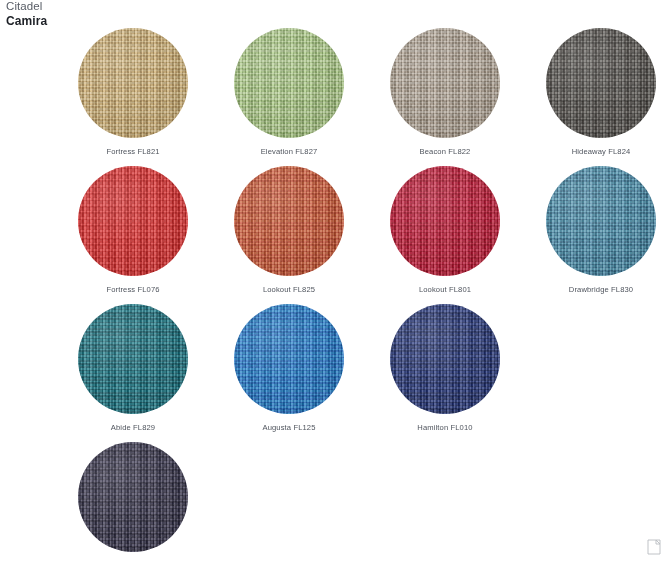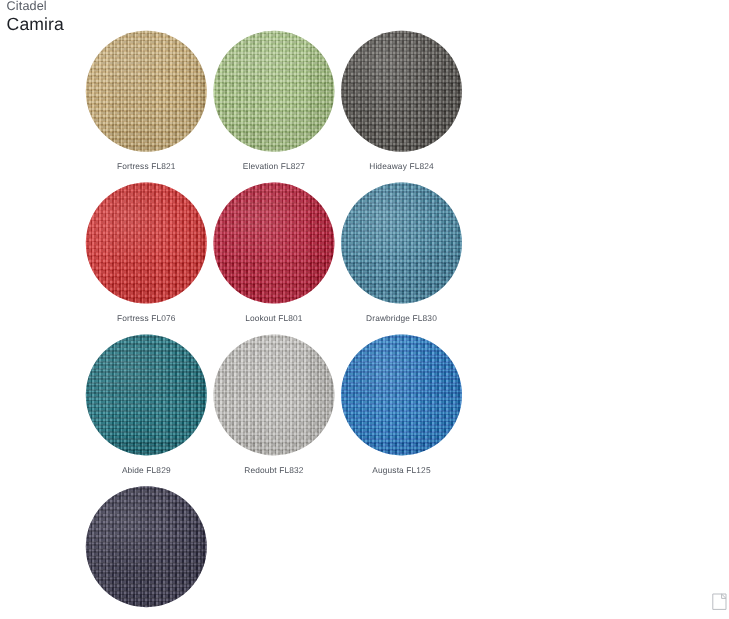--- a/index.html
+++ b/index.html
@@ -22,36 +22,37 @@
     left: 6px;
     top: 0;
     line-height: 1.18;
   }
   .brand-collection {
     font-size: 11.5px;
     color: #585d66;
     letter-spacing: 0.1px;
   }
   .brand-name {
-    font-size: 16px;
+    font-size: 12px;
     color: #1d2026;
-    font-weight: normal;
+    font-weight: bold;
     letter-spacing: 0.1px;
   }
 
   
   .swatch-grid {
     position: absolute;
     left: 0;
     top: 28px;
     width: 663px;
   }
   .swatch-row {
     display: flex;
     height: 138px;
+    gap: 40px;
   }
   .swatch-cell {
     width: 114px;
     margin-right: 0px;
     position: relative;
   }
   .swatch-row .swatch-cell:first-child { margin-left: 78px; }
   .swatch-row .swatch-cell { margin-right: 2px; }
 
   .swatch-disc-wrap {
@@ -161,20 +162,32 @@
             <div class="weave w2"></div>
             <div class="weave w3"></div>
             <div class="weave w4"></div>
             <div class="sheen"></div>
           </div>
         </div>
         <div class="swatch-label">Elevation FL827</div>
       </div>
       <div class="swatch-cell">
         <div class="swatch-disc-wrap">
+          <div class="swatch-disc" style="background: rgb(180, 166, 149);">
+            <div class="weave w1"></div>
+            <div class="weave w2"></div>
+            <div class="weave w3"></div>
+            <div class="weave w4"></div>
+            <div class="sheen"></div>
+          </div>
+        </div>
+        <div class="swatch-label">Beacon FL822</div>
+      </div>
+      <div class="swatch-cell">
+        <div class="swatch-disc-wrap">
           <div class="swatch-disc" style="background: rgb(77, 74, 69);">
             <div class="weave w1"></div>
             <div class="weave w2"></div>
             <div class="weave w3"></div>
             <div class="weave w4"></div>
             <div class="sheen"></div>
           </div>
         </div>
         <div class="swatch-label">Hideaway FL824</div>
       </div>
@@ -187,20 +200,32 @@
             <div class="weave w2"></div>
             <div class="weave w3"></div>
             <div class="weave w4"></div>
             <div class="sheen"></div>
           </div>
         </div>
         <div class="swatch-label">Fortress FL076</div>
       </div>
       <div class="swatch-cell">
         <div class="swatch-disc-wrap">
+          <div class="swatch-disc" style="background: rgb(208, 79, 42);">
+            <div class="weave w1"></div>
+            <div class="weave w2"></div>
+            <div class="weave w3"></div>
+            <div class="weave w4"></div>
+            <div class="sheen"></div>
+          </div>
+        </div>
+        <div class="swatch-label">Lookout FL825</div>
+      </div>
+      <div class="swatch-cell">
+        <div class="swatch-disc-wrap">
           <div class="swatch-disc" style="background: rgb(193, 10, 41);">
             <div class="weave w1"></div>
             <div class="weave w2"></div>
             <div class="weave w3"></div>
             <div class="weave w4"></div>
             <div class="sheen"></div>
           </div>
         </div>
         <div class="swatch-label">Lookout FL801</div>
       </div>
@@ -225,41 +250,41 @@
             <div class="weave w2"></div>
             <div class="weave w3"></div>
             <div class="weave w4"></div>
             <div class="sheen"></div>
           </div>
         </div>
         <div class="swatch-label">Abide FL829</div>
       </div>
       <div class="swatch-cell">
         <div class="swatch-disc-wrap">
-          <div class="swatch-disc" style="background: rgb(205, 203, 198);">
-            <div class="weave w1"></div>
-            <div class="weave w2"></div>
-            <div class="weave w3"></div>
-            <div class="weave w4"></div>
-            <div class="sheen"></div>
-          </div>
-        </div>
-        <div class="swatch-label">Redoubt FL832</div>
-      </div>
-      <div class="swatch-cell">
-        <div class="swatch-disc-wrap">
           <div class="swatch-disc" style="background: rgb(20, 115, 205);">
             <div class="weave w1"></div>
             <div class="weave w2"></div>
             <div class="weave w3"></div>
             <div class="weave w4"></div>
             <div class="sheen"></div>
           </div>
         </div>
         <div class="swatch-label">Augusta FL125</div>
+      </div>
+      <div class="swatch-cell">
+        <div class="swatch-disc-wrap">
+          <div class="swatch-disc" style="background: rgb(24, 41, 111);">
+            <div class="weave w1"></div>
+            <div class="weave w2"></div>
+            <div class="weave w3"></div>
+            <div class="weave w4"></div>
+            <div class="sheen"></div>
+          </div>
+        </div>
+        <div class="swatch-label">Hamilton FL010</div>
       </div>
     </div>
     <div class="swatch-row">
       <div class="swatch-cell">
         <div class="swatch-disc-wrap">
           <div class="swatch-disc" style="background: rgb(42, 39, 64);">
             <div class="weave w1"></div>
             <div class="weave w2"></div>
             <div class="weave w3"></div>
             <div class="weave w4"></div>

